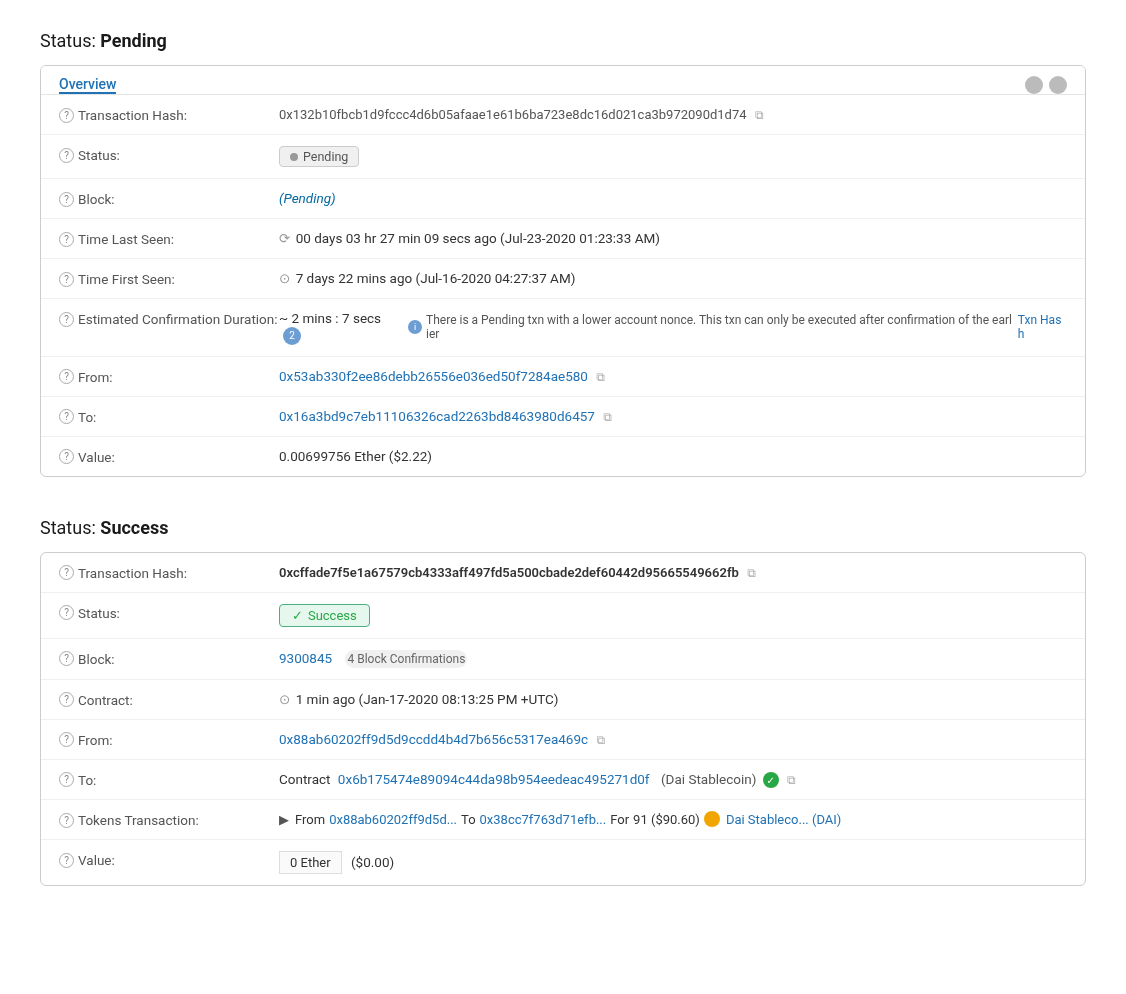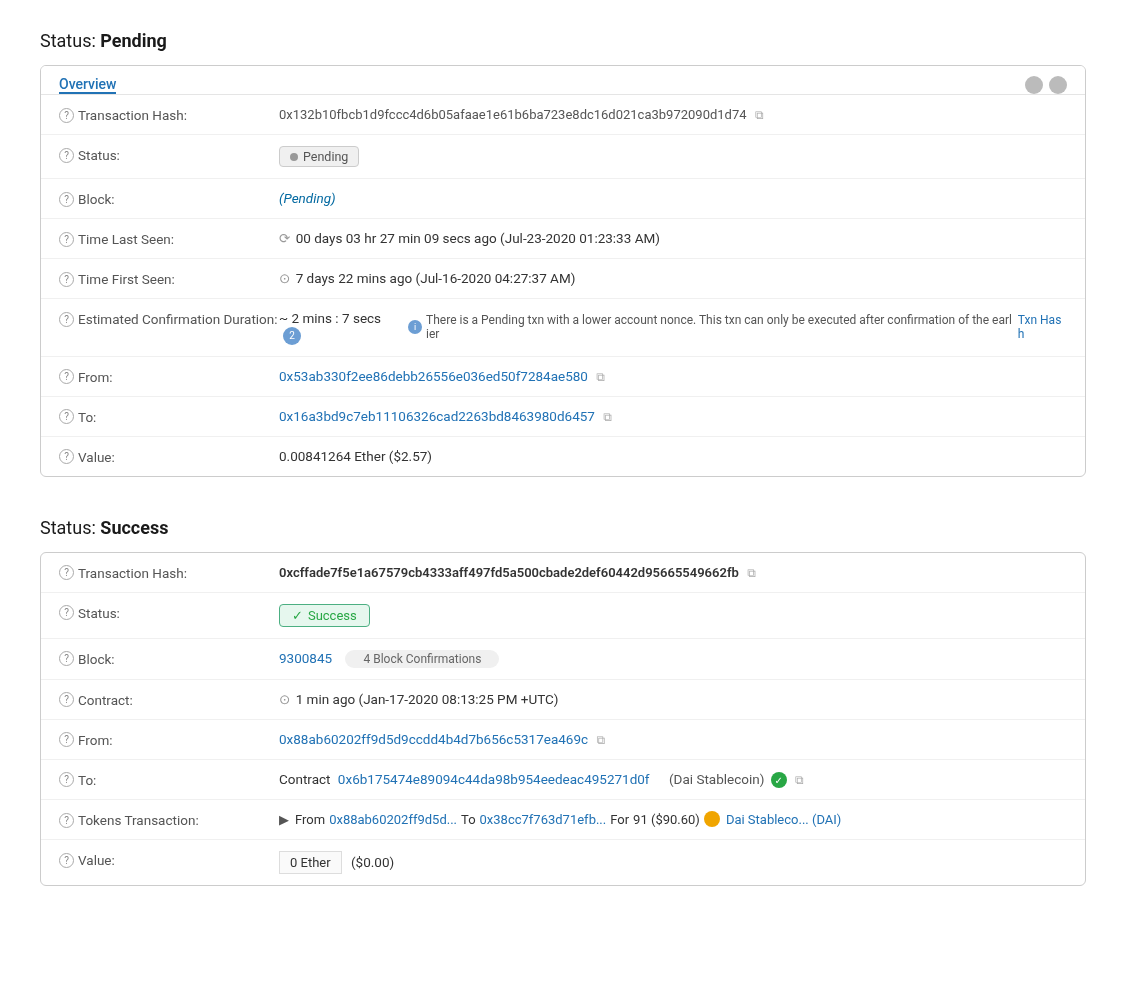--- a/index.html
+++ b/index.html
@@ -159,21 +159,21 @@
       font-size: 9px;
       display: inline-flex;
       align-items: center;
       justify-content: center;
       flex-shrink: 0;
     }
     .block-confirmations {
       display: inline-block;
       background: #f0f0f0;
       border-radius: 12px;
-      padding: 2px 18px;
+      padding: 2px 2px;
       font-size: 12px;
       color: #666;
       margin-left: 10px;
     }
     .value-box {
       display: inline-block;
       border: 1px solid #ddd;
       border-radius: 0;
       padding: 3px 10px;
       font-size: 13px;
@@ -326,21 +326,21 @@
       <span class="copy-icon">⧉</span>
     </div>
   </div>
 
   <div class="row">
     <div class="row-label">
       <span class="help-icon">?</span>
       <span>Value:</span>
     </div>
     <div class="row-value">
-      <span>0.00841264 Ether ($2.57)</span>
+      <span>0.00699756 Ether ($2.22)</span>
     </div>
   </div>
 </div>
 
 <h2 class="section-title">
   <span>Status:</span> <strong>Success</strong>
 </h2>
 
 <div class="card">
 
@@ -402,21 +402,21 @@
   </div>
 
   <div class="row">
     <div class="row-label">
       <span class="help-icon">?</span>
       <span>To:</span>
     </div>
     <div class="row-value">
       <span>Contract</span>
       <a class="link" style="margin-left:4px;">0x6b175474e89094c44da98b954eedeac495271d0f</a>
-      <span style="color:#555; margin-left:16px;">(Dai Stablecoin)</span>
+      <span style="color:#555; margin-left:8px;">(Dai Stablecoin)</span>
       <span class="contract-verified">✓</span>
       <span class="copy-icon">⧉</span>
     </div>
   </div>
 
   <div class="row">
     <div class="row-label">
       <span class="help-icon">?</span>
       <span>Tokens Transaction:</span>
     </div>

